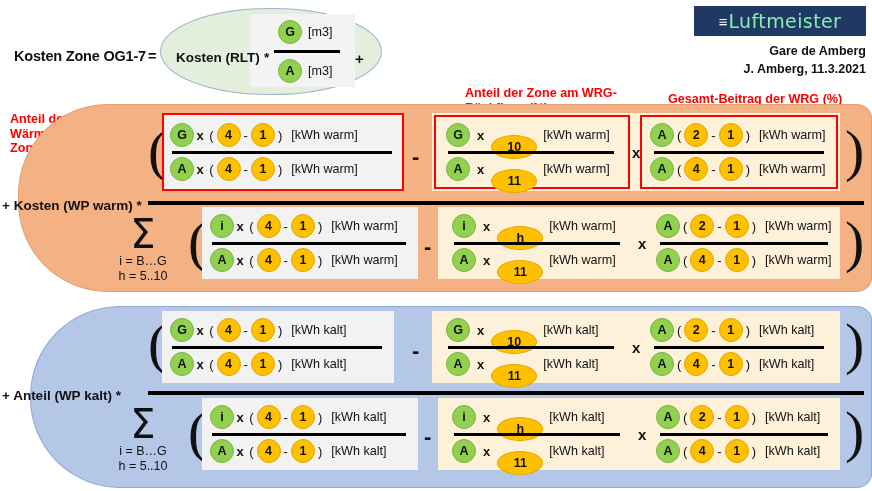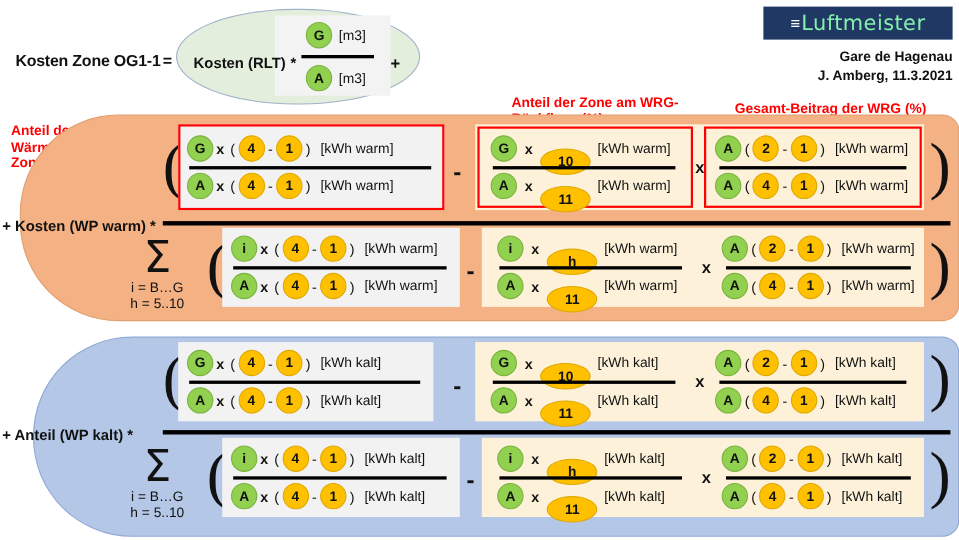--- a/index.html
+++ b/index.html
@@ -86,27 +86,27 @@
   
   .heavybar{height:4px;background:#000;}
 </style>
 </head>
 <body>
 
 <div class="abs" id="logo-box">
   <span id="logo-mark">≡</span>
     <span id="logo-text">Luftmeister</span>
 </div>
-<div class="abs credit" style="top:44px">Gare de Hagenau</div>
+<div class="abs credit" style="top:44px">Gare de Amberg</div>
 <div class="abs credit" style="top:62px">J. Amberg, 11.3.2021</div>
 
 <div class="abs" id="green-blob"></div>
 <div class="abs" id="green-inner"></div>
 
-<div class="abs" id="headline-label">Kosten Zone OG1-1</div>
+<div class="abs" id="headline-label">Kosten Zone OG1-7</div>
 <div class="abs" id="headline-eq">=</div>
 <div class="abs" id="headline-kosten">Kosten (RLT)</div>
 <div class="abs" id="headline-star">*</div>
 <div class="abs" id="headline-plus">+</div>
 
 <div class="abs" id="headline-frac">
   <div style="display:flex;align-items:center;height:32px;justify-content:flex-start;padding-left:6px;">
     <span class="circ">G</span>
     <span class="unit">[m3]</span>
   </div>

